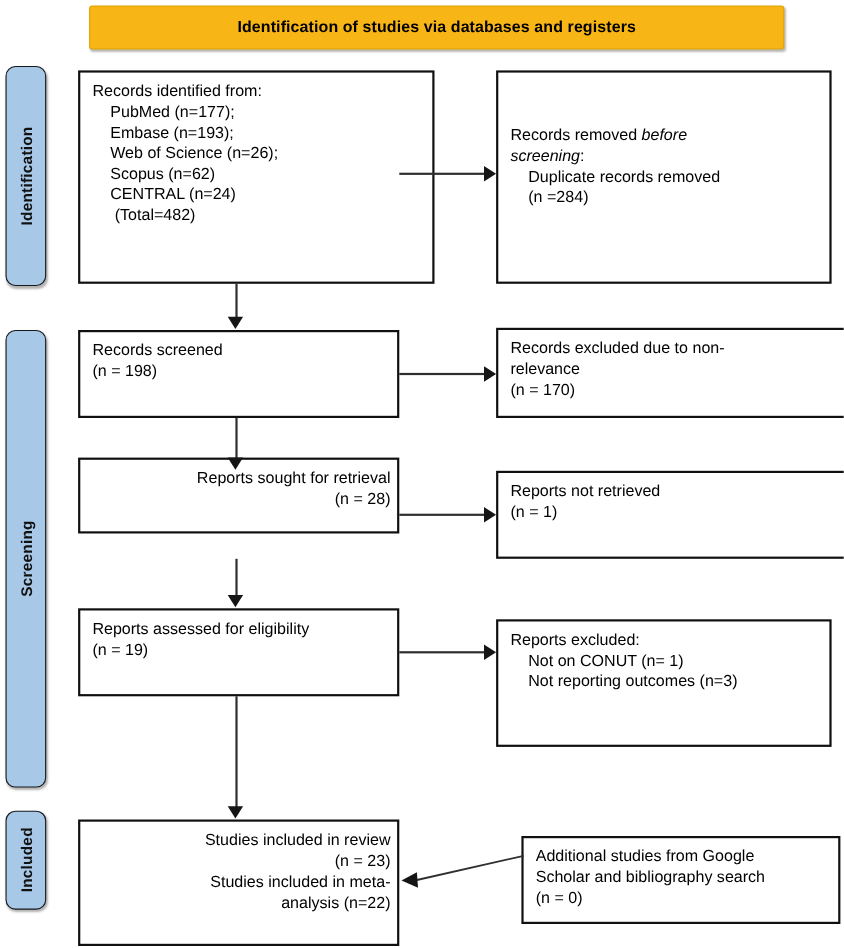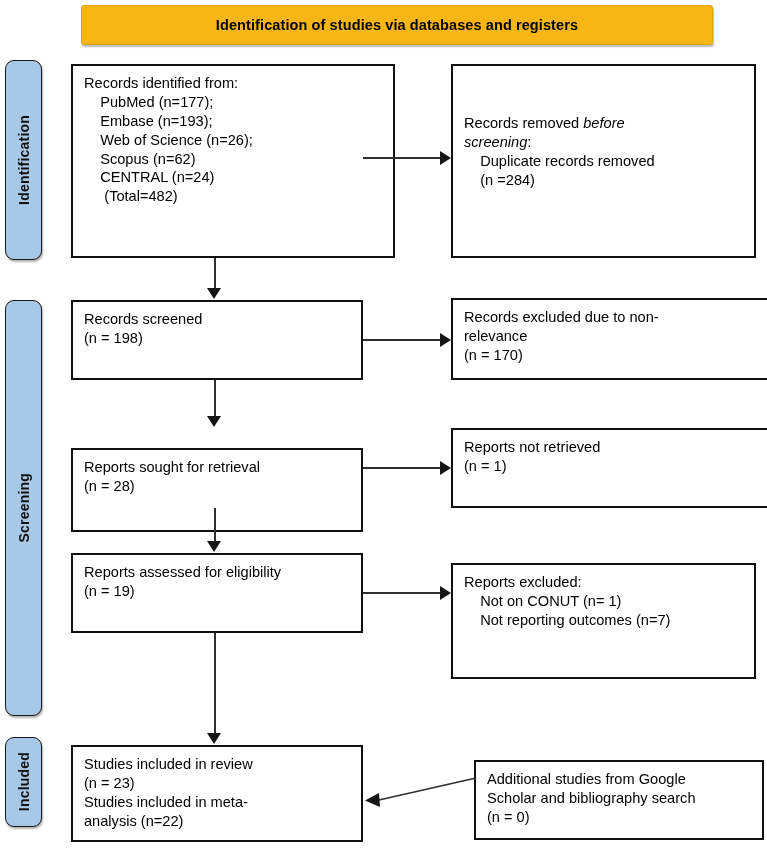--- a/index.html
+++ b/index.html
@@ -45,23 +45,23 @@
   }
   .box-text{
     position:absolute;left:11px;top:8px;right:6px;
     font-size:14.6px;line-height:1.295;color:#000;white-space:pre-wrap;
   }
   .box-text .ital{font-style:italic;}
 
   
   #box-identified{left:71px;  top:64px;  width:324px; height:194px;}
   #box-screened  {left:71px;  top:300px; width:292px; height:80px;}
-  #box-sought    {left:71px;  top:448px; width:292px; height:84px;}
+  #box-sought    {left:71px;  top:416px; width:292px; height:69px;text-align:right;}
   #box-assessed  {left:71px;  top:553px; width:292px; height:80px;}
-  #box-included  {left:71px;  top:745px; width:292px; height:97px;}
+  #box-included  {left:71px;  top:745px; width:292px; height:115px;text-align:right;}
 
   
   #box-removed   {left:451px; top:64px;  width:305px; height:194px;}
   #box-excluded-nonrel{left:451px; top:298px; width:348px; height:82px;}
   #box-notretrieved{left:451px; top:428px; width:332px; height:80px;padding-left:34px;}
   #box-excluded-reports{left:451px; top:563px; width:305px; height:116px;}
   #box-additional{left:474px; top:760px; width:290px; height:80px;}
 
   
   .conn{position:absolute;background:#2f2f2f;}
@@ -143,21 +143,21 @@
   </div>
 
   <div class="box" id="box-notretrieved">
     <div class="box-text">Reports not retrieved
 (n = 1)</div>
   </div>
 
   <div class="box" id="box-excluded-reports">
     <div class="box-text">Reports excluded:
     Not on CONUT (n= 1)
-    Not reporting outcomes (n=7)</div>
+    Not reporting outcomes (n=3)</div>
   </div>
 
   <div class="box" id="box-additional">
     <div class="box-text">Additional studies from Google
 Scholar and bibliography search
 (n = 0)</div>
   </div>
 
   <div class="conn vline" style="left:214px;top:258px;height:31px;"></div>
   <div class="arrow-down" style="left:207px;top:288px;"></div>

